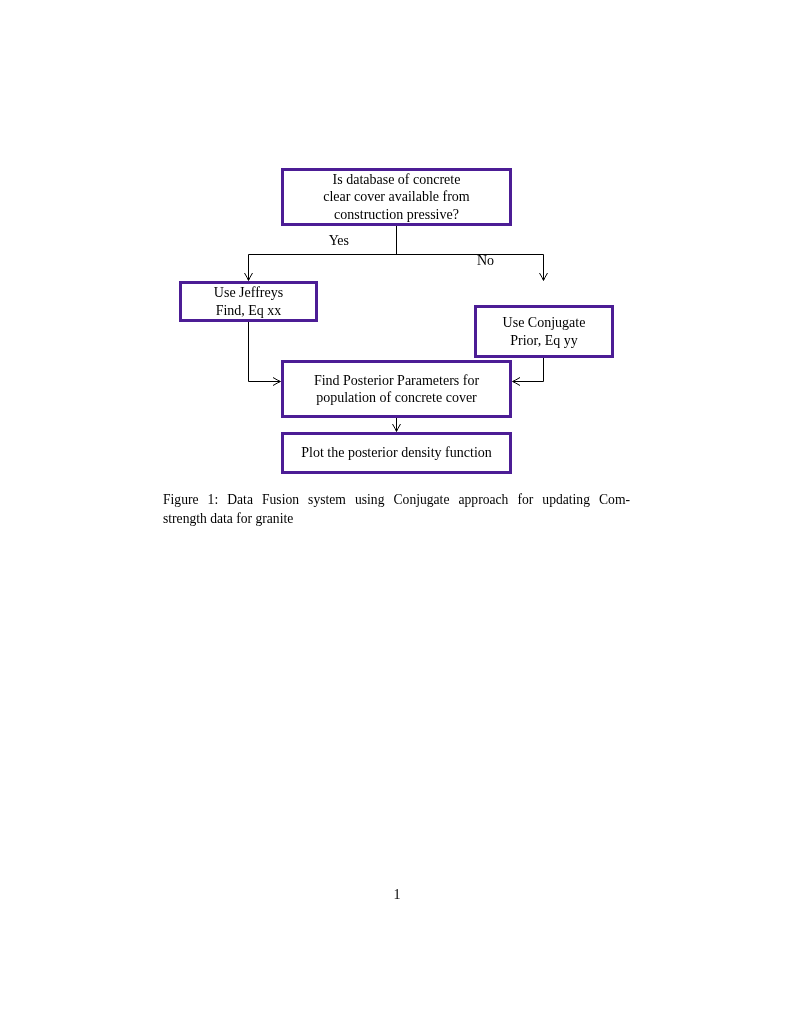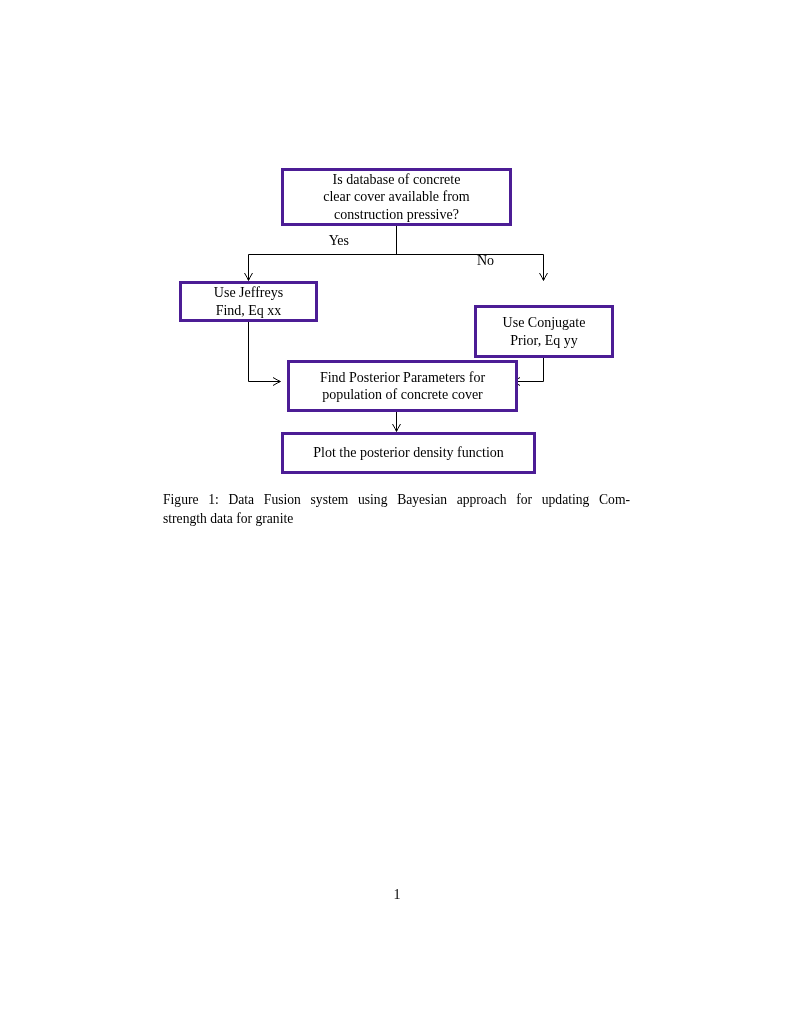--- a/index.html
+++ b/index.html
@@ -38,22 +38,22 @@
     align-items: center;
     justify-content: center;
     text-align: center;
     font-size: 14px;
     line-height: 17.5px;
     white-space: nowrap;
   }
   #box-decision  { left: 281px; top: 168px; width: 231px; height: 58px; }
   #box-jeffreys  { left: 179px; top: 281px; width: 139px; height: 41px; }
   #box-conjugate { left: 474px; top: 281px; width: 140px; height: 53px; margin-top: 24px; }
-  #box-posterior { left: 287px; top: 360px; width: 231px; height: 52px; }
-  #box-plot      { left: 281px; top: 432px; width: 255px; height: 42px; }
+  #box-posterior { left: 281px; top: 360px; width: 231px; height: 58px; }
+  #box-plot      { left: 281px; top: 432px; width: 231px; height: 42px; }
   .branch-label {
     position: absolute;
     width: 60px;
     text-align: right;
     font-size: 14px;
     line-height: 14px;
   }
   #label-yes { left: 289px; top: 234px; }
   #label-no  { left: 434px; top: 234px; margin-top: 20px; }
   .caption {
@@ -136,19 +136,19 @@
   <div class="fbox" id="box-posterior">
     <span>Find Posterior Parameters for</span>
     <span>population of concrete cover</span>
   </div>
 
   <div class="fbox" id="box-plot">
     <span>Plot the posterior density function</span>
   </div>
 
   <div class="caption">
-    <div class="cap-line just"><span>Figure 1: Data Fusion system using Bayesian approach for updating Com-</span></div>
+    <div class="cap-line just"><span>Figure 1: Data Fusion system using Conjugate approach for updating Com-</span></div>
     <div class="cap-line"><span>strength data for granite</span></div>
   </div>
 
   <div class="page-number">1</div>
 
 </div>
 
 </body></html>

